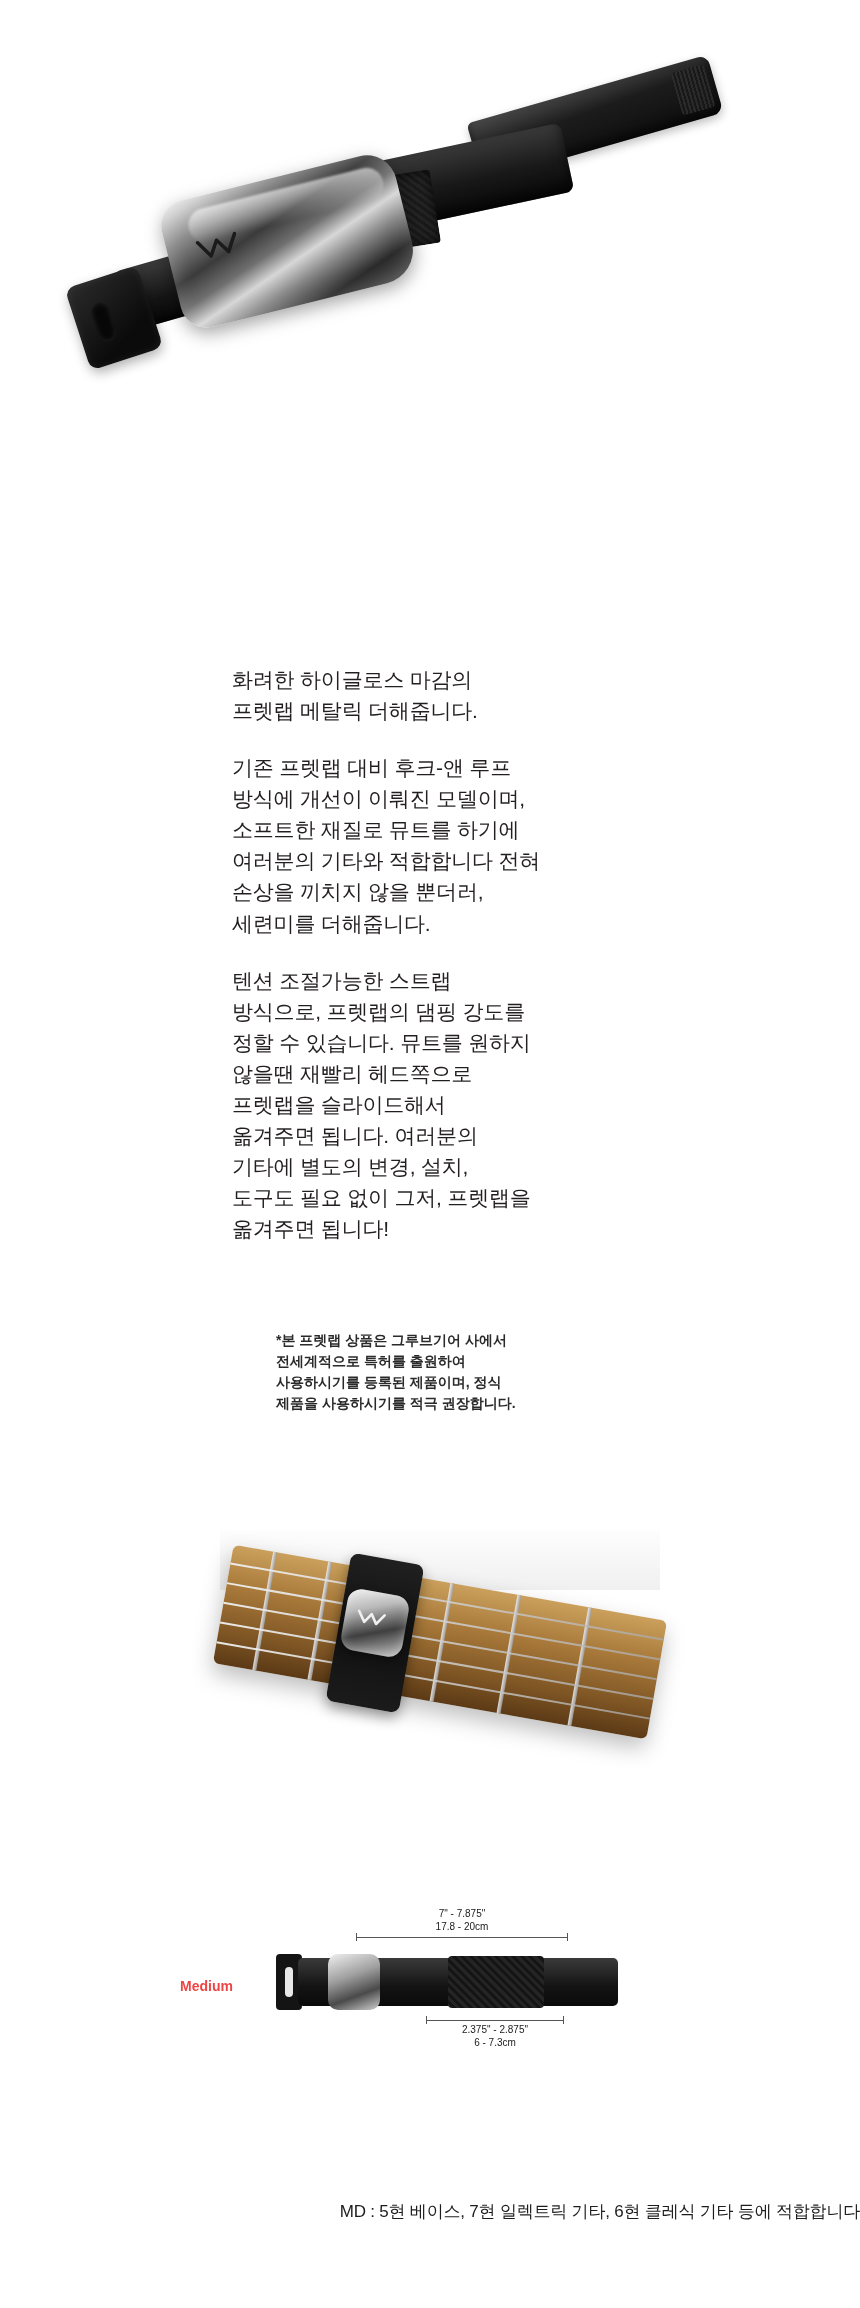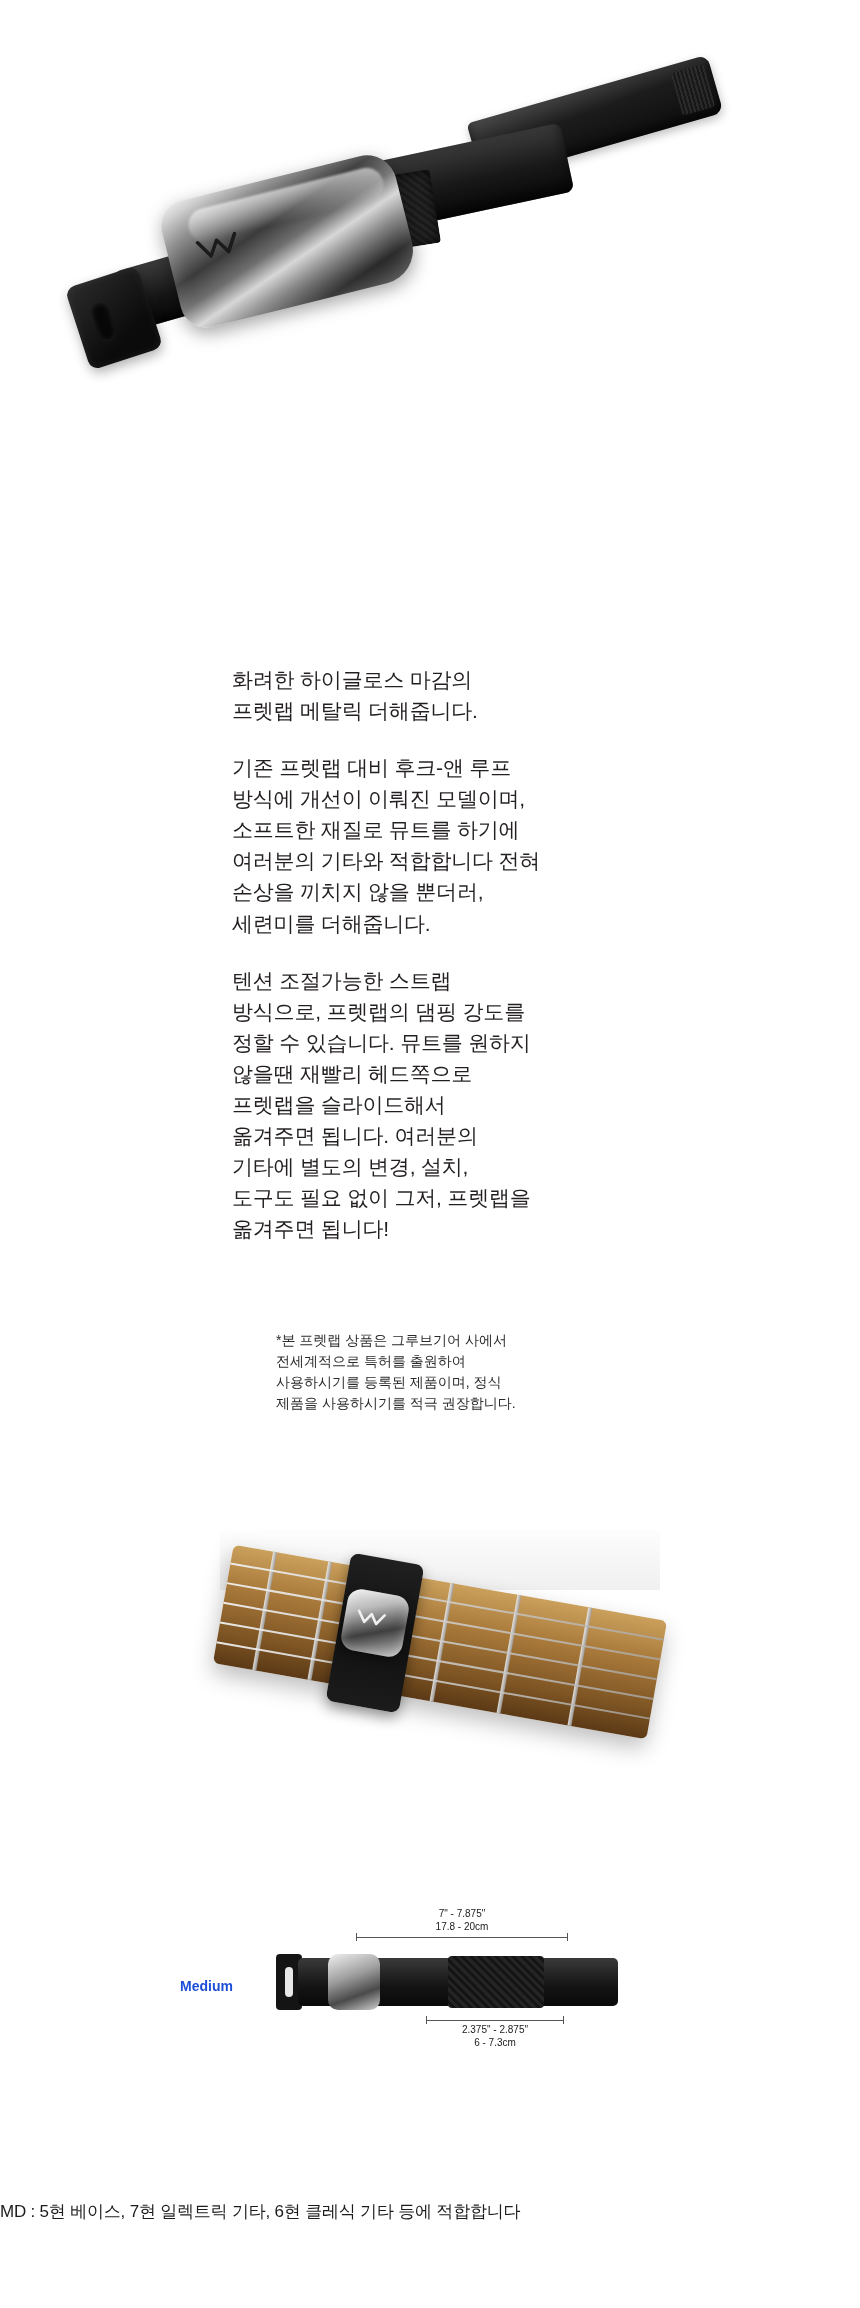--- a/index.html
+++ b/index.html
@@ -178,21 +178,21 @@
   }
 
   .note {
     position: absolute;
     left: 276px;
     top: 1330px;
     width: 360px;
     font-size: 14px;
     line-height: 1.5;
     color: #2a2a2a;
-    font-weight: 400;
+    font-weight: 700;
   }
 
   
   .neck {
     position: absolute;
     left: 220px;
     top: 1530px;
     width: 440px;
     height: 230px;
   }
@@ -268,21 +268,21 @@
     top: 1900px;
     width: 520px;
     height: 180px;
   }
   .dims-label {
     position: absolute;
     left: 0;
     top: 78px;
     font-size: 14px;
     font-weight: 700;
-    color: #1d4ed8;
+    color: #ef4444;
   }
   .dims-strap {
     position: absolute;
     left: 118px;
     top: 58px;
     width: 320px;
     height: 48px;
     background: linear-gradient(180deg, #3a3a3a, #131313 60%, #0a0a0a);
     border-radius: 5px;
   }
@@ -346,21 +346,21 @@
   }
   .meas-top { left: 176px; top: 8px; width: 212px; }
   .meas-bot { left: 246px; top: 116px; width: 138px; }
 
   
   .footer {
     position: absolute;
     left: 0;
     top: 2200px;
     width: 860px;
-    text-align: left;
+    text-align: right;
     font-size: 17px;
     color: #1c1c1c;
     letter-spacing: -0.2px;
   }
 </style>
 </head>
 <body>
 
 <div class="page">
 

